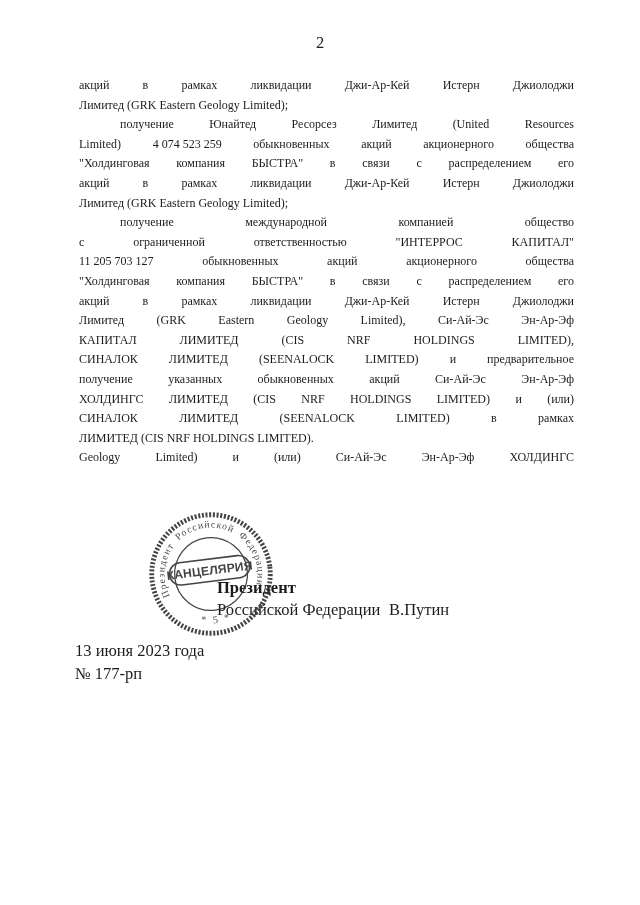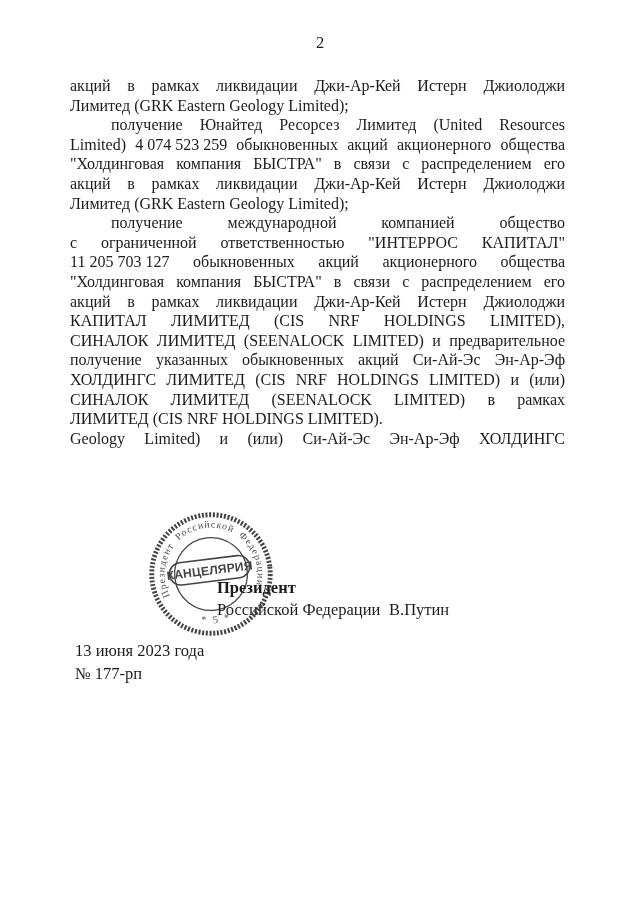--- a/index.html
+++ b/index.html
@@ -20,24 +20,24 @@
     position: absolute;
     top: 33px;
     left: 0;
     width: 640px;
     text-align: center;
     font-size: 16.5px;
     line-height: 20px;
   }
   .doc-body {
     position: absolute;
-    left: 70px;
+    left: 79px;
     top: 76px;
     width: 495px;
-    font-size: 16px;
+    font-size: 12px;
   }
   .line {
     line-height: 19.6px;
     height: 19.6px;
     text-align: left;
     white-space: normal;
   }
   .line.justify {
     text-align: justify;
     text-align-last: justify;
@@ -120,20 +120,21 @@
       <div class="line justify indent">получение Юнайтед Ресорсез Лимитед (United Resources</div>
       <div class="line justify">Limited) <span class="num">4 074 523 259</span> обыкновенных акций акционерного общества</div>
       <div class="line justify">"Холдинговая компания БЫСТРА" в связи с распределением его</div>
       <div class="line justify">акций в рамках ликвидации Джи-Ар-Кей Истерн Джиолоджи</div>
       <div class="line">Лимитед (GRK Eastern Geology Limited);</div>
       <div class="line justify indent">получение международной компанией общество</div>
       <div class="line justify">с ограниченной ответственностью "ИНТЕРРОС КАПИТАЛ"</div>
       <div class="line justify"><span class="num">11 205 703 127</span> обыкновенных акций акционерного общества</div>
       <div class="line justify">"Холдинговая компания БЫСТРА" в связи с распределением его</div>
       <div class="line justify">акций в рамках ликвидации Джи-Ар-Кей Истерн Джиолоджи</div>
+      <div class="line justify">Лимитед (GRK Eastern Geology Limited), Си-Ай-Эс Эн-Ар-Эф</div>
       <div class="line justify">КАПИТАЛ ЛИМИТЕД (CIS NRF HOLDINGS LIMITED),</div>
       <div class="line justify">СИНАЛОК ЛИМИТЕД (SEENALOCK LIMITED) и предварительное</div>
       <div class="line justify">получение указанных обыкновенных акций Си-Ай-Эс Эн-Ар-Эф</div>
       <div class="line justify">ХОЛДИНГС ЛИМИТЕД (CIS NRF HOLDINGS LIMITED) и (или)</div>
       <div class="line justify">СИНАЛОК ЛИМИТЕД (SEENALOCK LIMITED) в рамках</div>
       <div class="line">ЛИМИТЕД (CIS NRF HOLDINGS LIMITED).</div>
       <div class="line justify">Geology Limited) и (или) Си-Ай-Эс Эн-Ар-Эф ХОЛДИНГС</div>
     </div>
 
   <div class="sig-line1">Президент</div>

